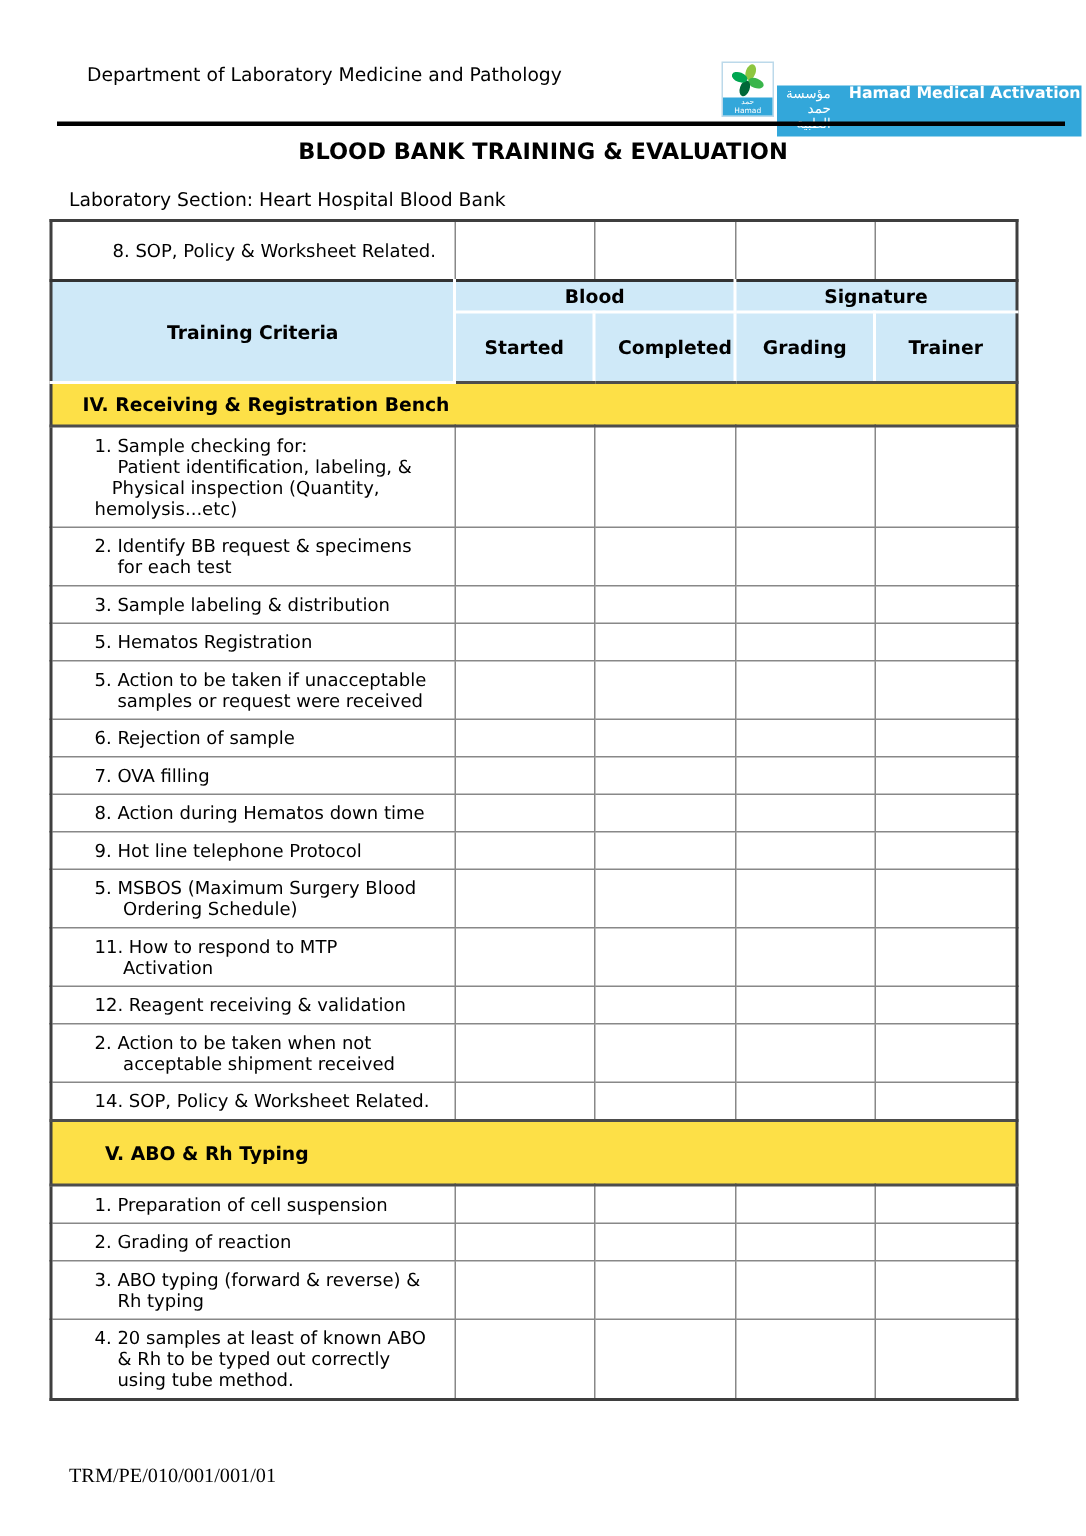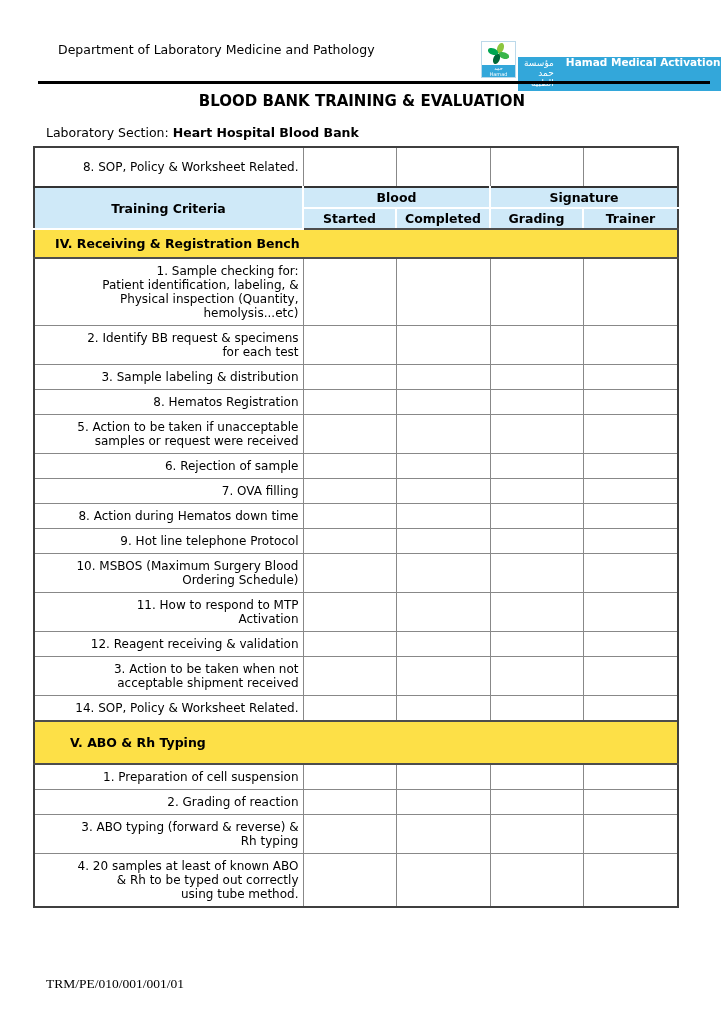--- a/index.html
+++ b/index.html
@@ -14,29 +14,29 @@
   .logo-square { width:35px; height:37px; background:#fff; border:1px solid #bcd9ea; display:flex; flex-direction:column; }
   .leaf-area { flex:1; display:flex; align-items:center; justify-content:center; }
   .logo-square-strip { height:13px; background:#33a7da; color:#fff; font-size:5px; line-height:6px; text-align:center; overflow:hidden; }
   .logo-band { margin-left:2px; margin-top:16px; width:203px; height:34px; background:#33a7da; color:#fff; display:flex; flex-direction:row; }
   .band-ar { text-align:right; font-size:9px; line-height:10px; padding:1px 6px 0 6px; }
   .band-en { font-weight:bold; font-size:10.5px; line-height:11px; padding:0 6px; white-space:nowrap; }
   .band-strip { margin-top:1px; border-top:1px solid #fff; flex:1; display:flex; justify-content:space-between; align-items:center; font-size:5px; padding:0 4px; overflow:hidden; }
   .rule { position:absolute; left:38px; top:81px; width:672px; height:3px; background:#000; }
   .title { position:absolute; left:0; top:92px; width:724px; text-align:center; font-weight:bold; font-size:15px; }
   .labsec { position:absolute; left:46px; top:125px; font-size:12.5px; }
-  .labsec b { font-weight:bold; }
+  .labsec b { font-weight:normal; }
   
   .tbl { position:absolute; left:33px; top:146px; width:644px; border-collapse:collapse; table-layout:fixed; font-size:12px; border:2px solid #3f3f3f; }
   .tbl td { border:1px solid #888; vertical-align:middle; }
-  .c { white-space:pre-wrap; padding:5px 4px 5px 28px; line-height:14px;text-align:right; }
+  .c { white-space:pre-wrap; padding:5px 4px 5px 28px; line-height:14px; }
   .carry .c { padding:12px 4px 12px 40px; }
   tr.h1 td, tr.h2 td { background:#cfe9f8; font-weight:bold; text-align:center; border:2px solid #fff; font-size:12.5px; }
   tr.h1 td { border-top:2px solid #333; padding:2px; }
-  tr.h2 td { border-bottom:2px solid #4d4d4d; padding:2px; }
+  tr.h2 td { border-bottom:2px solid #4d4d4d; padding:15px; }
   td.hc { border-left:2px solid #3f3f3f !important; border-bottom:2px solid #4d4d4d; }
   td.edge-r { border-right:2px solid #3f3f3f !important; }
   tr.sec td { background:#fde047; font-weight:bold; font-size:12.5px;
     border-top:2px solid #4d4d4d; border-bottom:2px solid #4d4d4d;
     border-left:2px solid #3f3f3f; border-right:2px solid #3f3f3f; padding:6px 4px 6px 20px; }
   tr.sec.tall td { padding:13px 4px 13px 35px;margin-left:11px; }
   tr.pre-sec td { border-bottom:1px solid #a3a3a3; }
   .footer { position:absolute; left:46px; top:976px; font-family:"Liberation Serif","DejaVu Serif",serif; font-size:13.5px; }
 </style>
 </head>
@@ -132,21 +132,21 @@
           <td></td>
     </tr>
     <tr>
       <td class="c">3. Sample labeling &amp; distribution</td>
       <td></td>
           <td></td>
           <td></td>
           <td></td>
     </tr>
     <tr>
-      <td class="c">8. Hematos Registration</td>
+      <td class="c">5. Hematos Registration</td>
       <td></td>
           <td></td>
           <td></td>
           <td></td>
     </tr>
     <tr>
       <td class="c">5. Action to be taken if unacceptable
     samples or request were received</td>
       <td></td>
           <td></td>
@@ -175,21 +175,21 @@
           <td></td>
     </tr>
     <tr>
       <td class="c">9. Hot line telephone Protocol</td>
       <td></td>
           <td></td>
           <td></td>
           <td></td>
     </tr>
     <tr>
-      <td class="c">10. MSBOS (Maximum Surgery Blood
+      <td class="c">5. MSBOS (Maximum Surgery Blood
      Ordering Schedule)</td>
       <td></td>
           <td></td>
           <td></td>
           <td></td>
     </tr>
     <tr>
       <td class="c">11. How to respond to MTP
      Activation</td>
       <td></td>
@@ -198,21 +198,21 @@
           <td></td>
     </tr>
     <tr>
       <td class="c">12. Reagent receiving &amp; validation</td>
       <td></td>
           <td></td>
           <td></td>
           <td></td>
     </tr>
     <tr>
-      <td class="c">3. Action to be taken when not
+      <td class="c">2. Action to be taken when not
      acceptable shipment received</td>
       <td></td>
           <td></td>
           <td></td>
           <td></td>
     </tr>
     <tr class="pre-sec">
       <td class="c">14. SOP, Policy &amp; Worksheet Related.</td>
       <td></td>
           <td></td>

